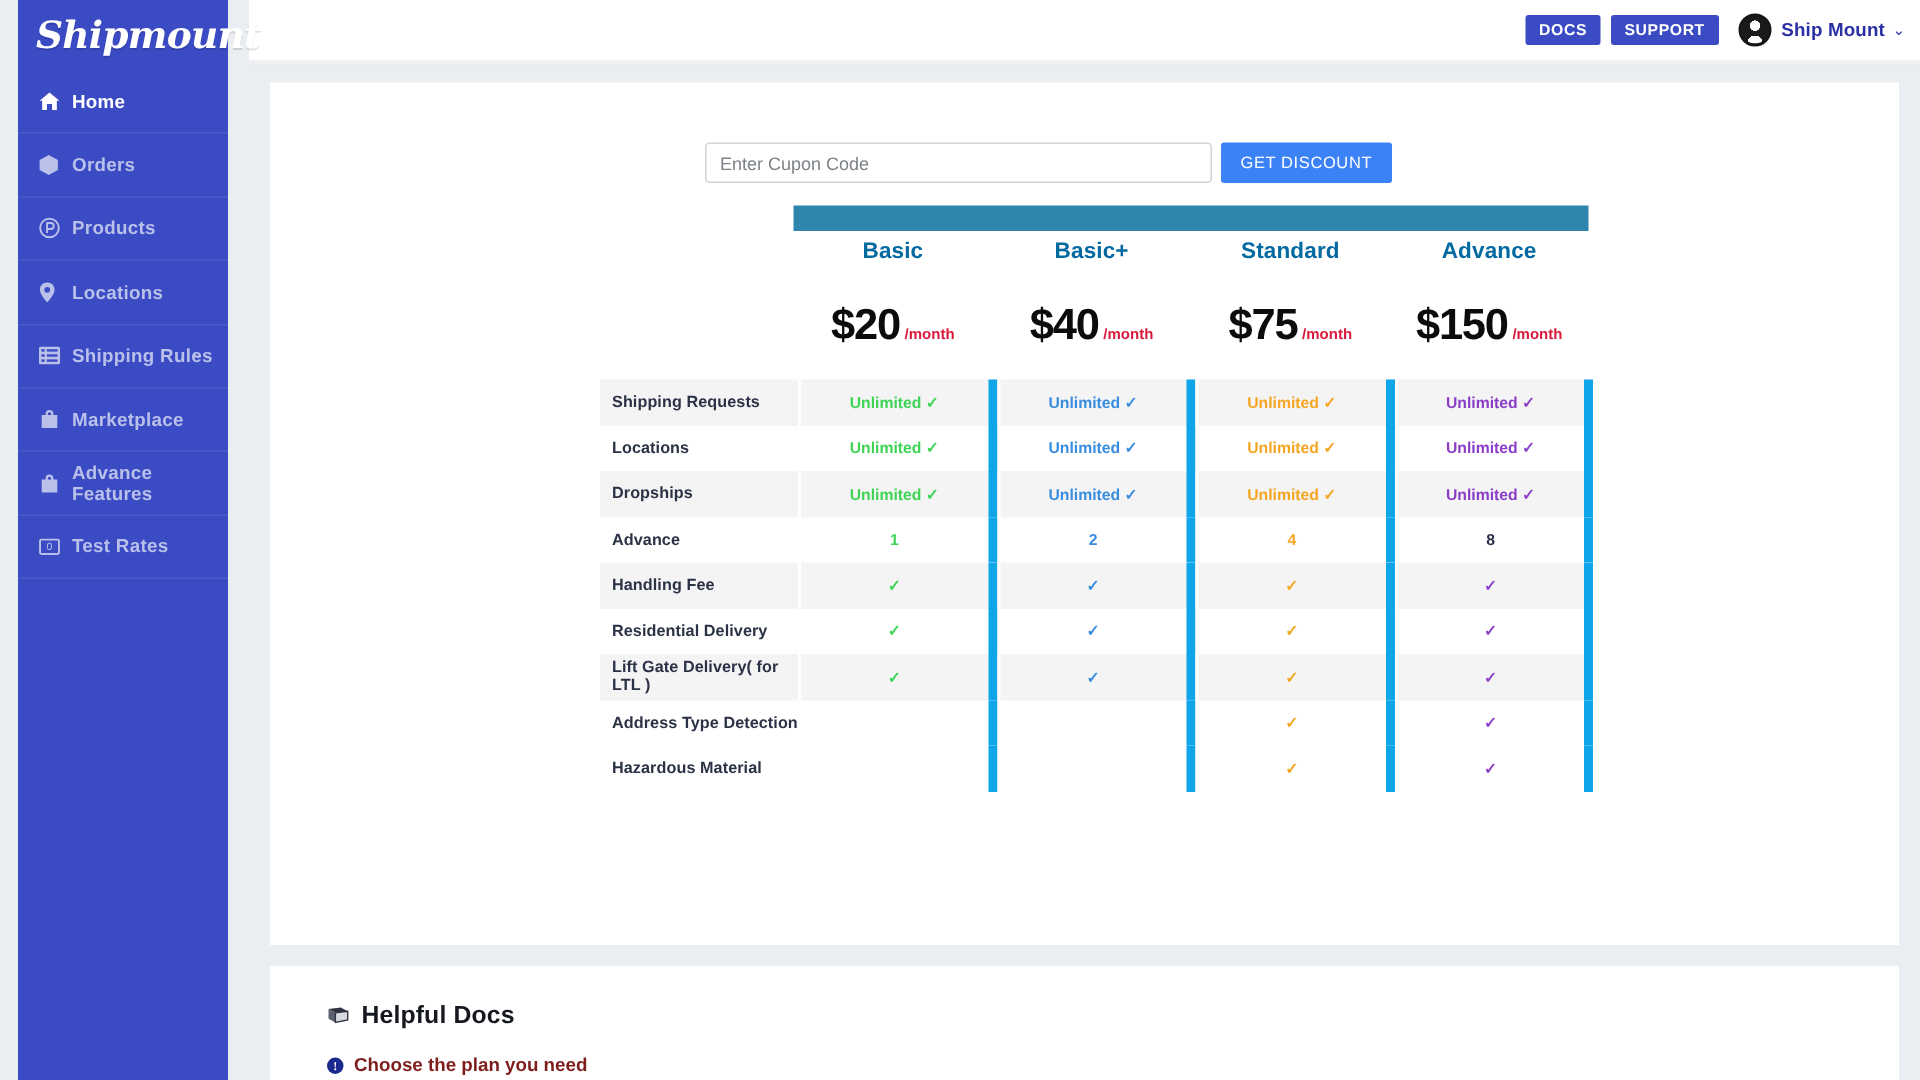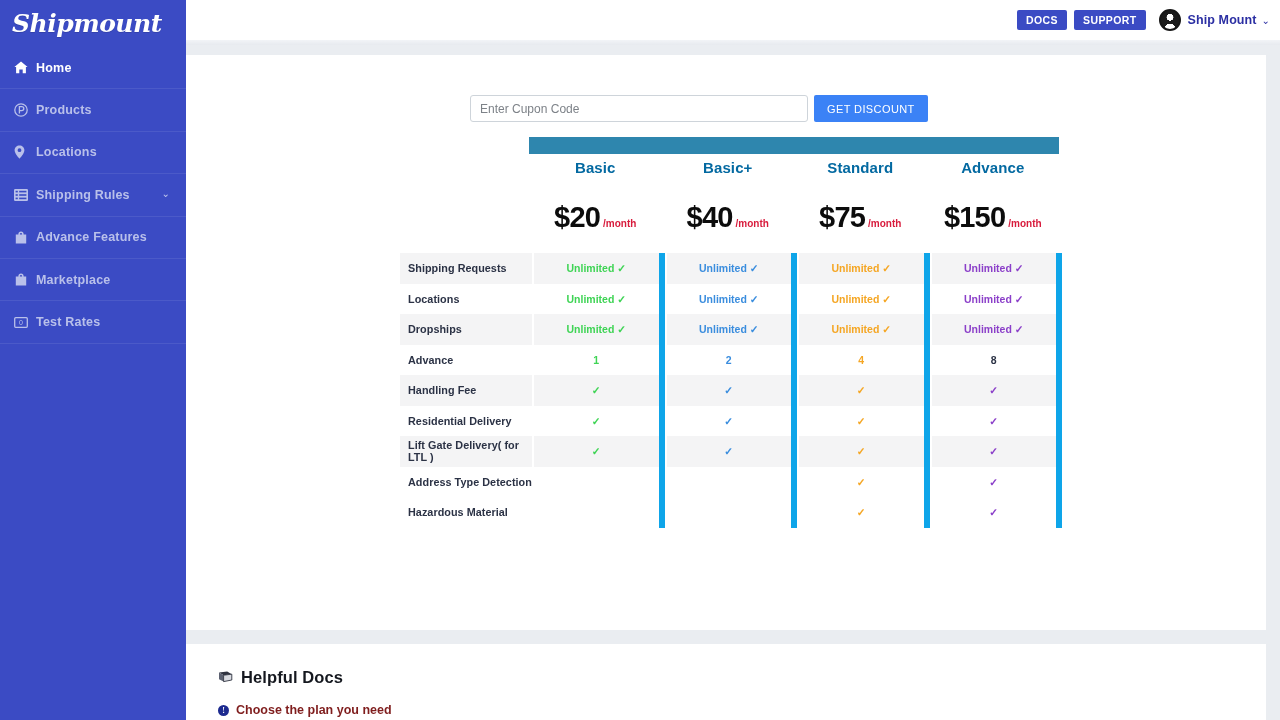--- a/index.html
+++ b/index.html
@@ -5,22 +5,22 @@
   * { box-sizing: border-box; margin: 0; padding: 0; }
   html, body {
     width: 1280px; height: 720px;
     font-family: "Liberation Sans", sans-serif;
     background: #eaedf1;
     overflow: hidden;
   }
 
   
   #sidebar {
-    position: absolute; left: 0; top: 0;
-    width: 186px; height: 720px;
+    position: absolute; left: 12px; top: 0;
+    width: 140px; height: 720px;
     background: #3b4bc4;
     z-index: 5;
   }
   #brand {
     height: 47px;
     display: flex; align-items: center;
     padding-left: 12px;
   }
   #brand .logo-text {
     color: #ffffff;
@@ -255,20 +255,28 @@
       <div class="nav-item active">
         <span class="nav-ico">
           <svg width="14" height="13" viewBox="0 0 14 13" fill="currentColor">
             <path d="M7 0.6 0.4 6.1h1.7v6.2h3.2V8.4h3.4v3.9h3.2V6.1h1.7z"></path>
           </svg>
         </span>
         <span class="nav-label">Home</span>
       </div>
       <div class="nav-item">
         <span class="nav-ico">
+          <svg width="13" height="14" viewBox="0 0 13 14" fill="currentColor">
+            <path d="M6.5 0.4 12.6 3.6v6.8L6.5 13.6 0.4 10.4V3.6z"></path>
+          </svg>
+        </span>
+        <span class="nav-label">Orders</span>
+      </div>
+      <div class="nav-item">
+        <span class="nav-ico">
           <svg width="14" height="14" viewBox="0 0 14 14" fill="none">
             <circle cx="7" cy="7" r="6.2" stroke="currentColor" stroke-width="1.3"></circle>
             <path d="M5.4 10.4V3.6h2.4a2 2 0 010 4H5.4" stroke="currentColor" stroke-width="1.3" fill="none"></path>
           </svg>
         </span>
         <span class="nav-label">Products</span>
       </div>
       <div class="nav-item">
         <span class="nav-ico">
           <svg width="11" height="14" viewBox="0 0 11 14" fill="currentColor">
@@ -291,29 +299,29 @@
         </span>
         <span class="nav-label">Shipping Rules</span>
         <span class="caret">⌄</span>
       </div>
       <div class="nav-item">
         <span class="nav-ico">
           <svg width="14" height="13" viewBox="0 0 14 13" fill="currentColor">
             <path d="M4.4 3.6V3a2.6 2.6 0 015.2 0v0.6h2.6v8.8H1.8V3.6zm1.5 0h2.2V3a1.1 1.1 0 00-2.2 0z"></path>
           </svg>
         </span>
-        <span class="nav-label">Advance Features</span>
+        <span class="nav-label">Marketplace</span>
       </div>
       <div class="nav-item">
         <span class="nav-ico">
           <svg width="14" height="13" viewBox="0 0 14 13" fill="currentColor">
             <path d="M4.4 3.6V3a2.6 2.6 0 015.2 0v0.6h2.6v8.8H1.8V3.6zm1.5 0h2.2V3a1.1 1.1 0 00-2.2 0z"></path>
           </svg>
         </span>
-        <span class="nav-label">Marketplace</span>
+        <span class="nav-label">Advance Features</span>
       </div>
       <div class="nav-item">
         <span class="nav-ico">
           <svg width="14" height="11" viewBox="0 0 14 11" fill="none">
             <rect x="0.7" y="0.7" width="12.6" height="9.6" rx="1" stroke="currentColor" stroke-width="1.3"></rect>
             <text x="7" y="7.8" font-size="7" font-family="Liberation Sans, sans-serif" fill="currentColor" text-anchor="middle">0</text>
           </svg>
         </span>
         <span class="nav-label">Test Rates</span>
       </div>

